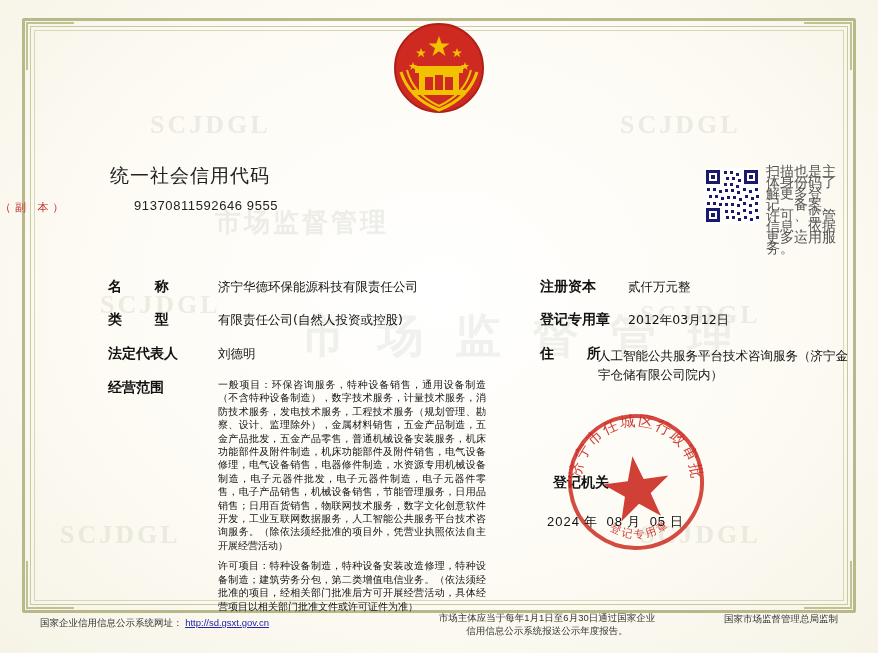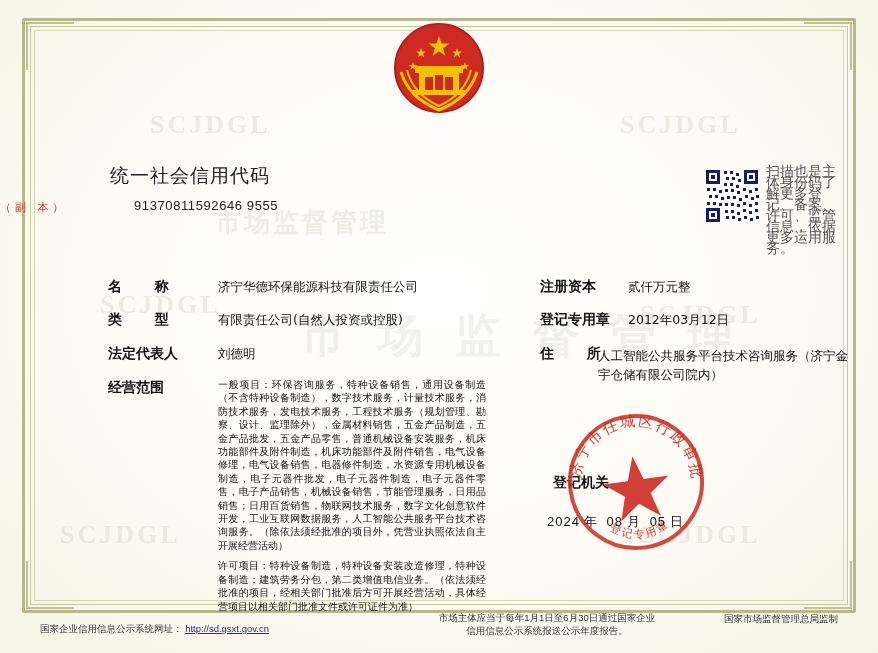--- a/index.html
+++ b/index.html
@@ -140,21 +140,21 @@
     position:absolute;left:545px;top:513px;
     font-size:13px;color:#111;letter-spacing:1px;
   }
   .dateline span{margin:0 2px;}
 
   
   .footer{
     position:absolute;left:0;right:0;bottom:8px;height:34px;
     font-size:9.5px;color:#333;
   }
-  .footer .f-left{position:absolute;left:40px;top:12px;}
+  .footer .f-left{position:absolute;left:40px;top:6px;}
   .footer .f-left a{color:#2222aa;text-decoration:underline;}
   .footer .f-mid{position:absolute;left:437px;top:0;width:220px;text-align:center;line-height:13px;}
   .footer .f-right{position:absolute;right:40px;top:2px;}
 </style>
 </head>
 <body>
 
 <div id="license">
 
   <div class="border-outer"></div>

